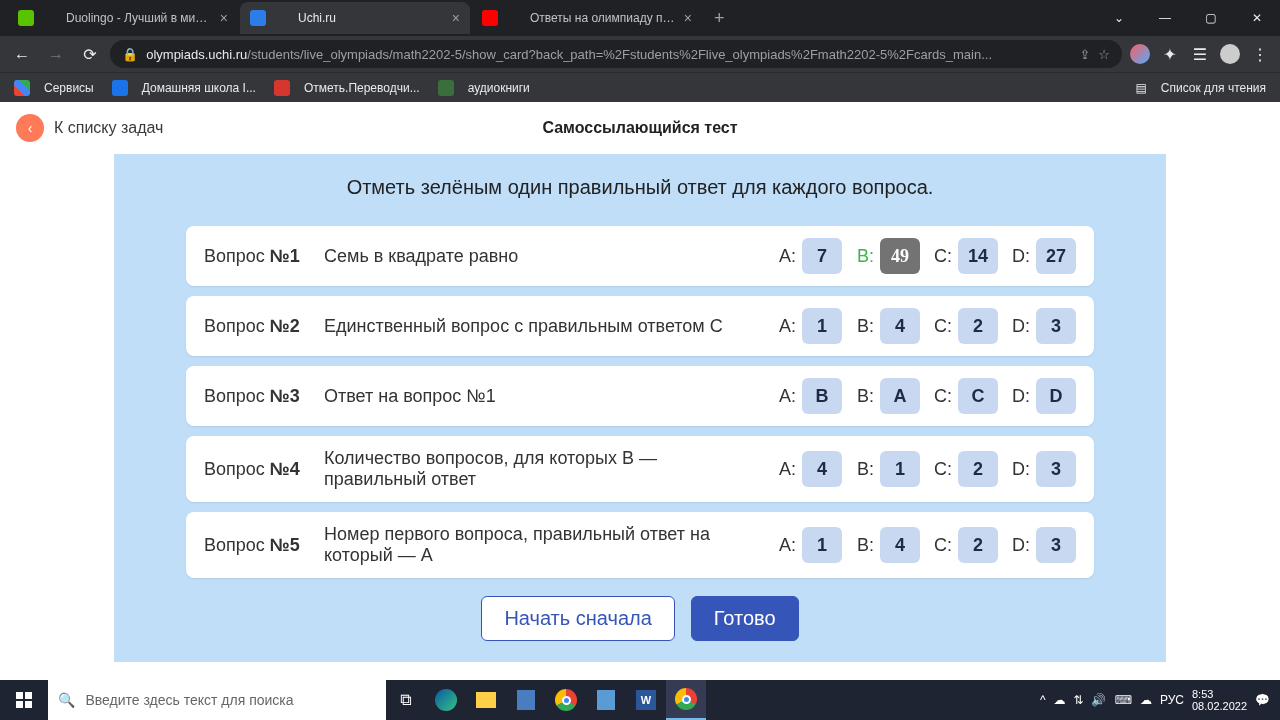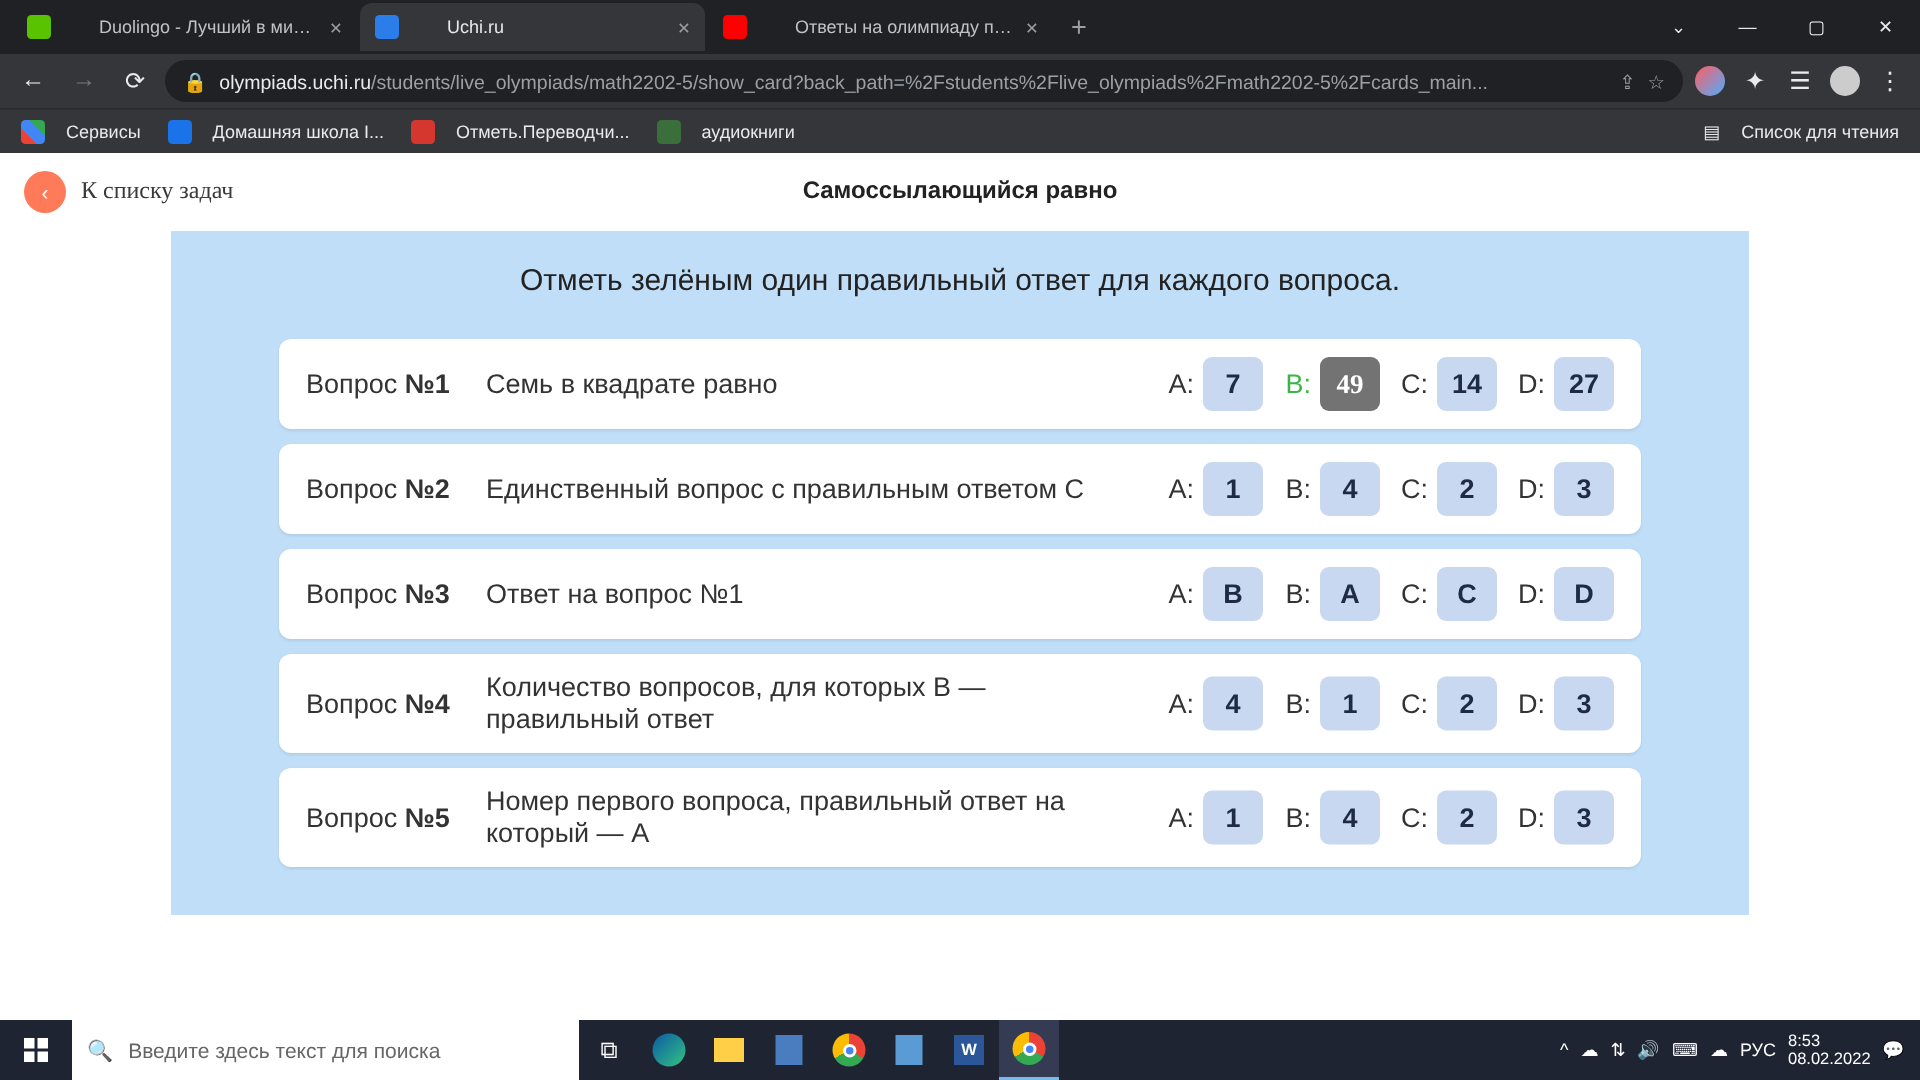--- a/index.html
+++ b/index.html
@@ -27,21 +27,21 @@
 .exticon { width:24px; height:24px; display:flex; align-items:center; justify-content:center; }
 
 .bmbar { background:#35363a; height:30px; display:flex; align-items:center; padding:0 8px; gap:6px; border-top:1px solid #2a2b2e; }
 .bm { display:flex; align-items:center; gap:14px; color:#e8eaed; font-size:12px; padding:0 6px; height:24px; border-radius:4px; }
 .bm-icon { width:16px; height:16px; border-radius:3px; flex-shrink:0; }
 
 
 .page { background:#fff; height:560px; overflow:auto; }
 .page-header { display:flex; align-items:center; padding:12px 16px; }
 .back-circle { width:28px; height:28px; border-radius:50%; background:#ff7a59; color:#fff; display:flex; align-items:center; justify-content:center; font-size:14px; margin-right:10px; }
-.back-text { color:#3a3a3a; font-size:16px;font-family:Liberation Serif, serif; }
+.back-text { color:#3a3a3a; font-size:16px; }
 .page-title { color:#222; font-size:16px; font-weight:600; position:absolute; left:50%; transform:translateX(-50%); }
 
 .quiz-panel { background:#c0def8; margin:0 114px 12px; padding:18px 0 22px; }
 .instructions { text-align:center; color:#222; font-size:20px; line-height:1.5; padding:0 20px 14px; }
 .qrow { background:#fff; border-radius:8px; margin:10px 72px; padding:12px 18px; display:flex; align-items:center; box-shadow:0 1px 2px rgba(0,0,0,.08); }
 .qlabel { width:120px; font-size:18px; color:#333; }
 .qlabel b { font-weight:700; }
 .qtext { flex:1; font-size:18px; color:#333; padding-right:10px; }
 .opts { display:flex; gap:10px; align-items:center; }
 .opt { display:flex; align-items:center; gap:6px; }
@@ -137,21 +137,21 @@
         <span>▤</span>
         <span>Список для чтения</span>
       </div>
   </div>
 </div>
 
 <div class="page">
   <div class="page-header" style="position:relative">
     <div class="back-circle">‹</div>
     <div class="back-text">К списку задач</div>
-    <div class="page-title">Самоссылающийся равно</div>
+    <div class="page-title">Самоссылающийся тест</div>
   </div>
 
   <div class="quiz-panel">
     <div class="instructions">
       <div>Отметь зелёным один правильный ответ для каждого вопроса.</div>
     </div>
     <div id="questions">
         <div class="qrow">
           <div class="qlabel">Вопрос <b>№1</b></div>
           <div class="qtext">Семь в квадрате равно</div>
@@ -256,20 +256,24 @@
               <span class="opt-letter">C:</span>
               <span class="opt-box">2</span>
             </div>
             <div class="opt">
               <span class="opt-letter">D:</span>
               <span class="opt-box">3</span>
             </div>
           </div>
         </div>
       </div>
+    <div class="actions">
+      <div class="btn secondary">Начать сначала</div>
+      <div class="btn primary">Готово</div>
+    </div>
   </div>
 </div>
 
 <div class="taskbar">
   <div class="start">
       <svg width="16" height="16" viewBox="0 0 16 16">
         <rect width="7" height="7" fill="#fff"></rect>
         <rect x="9" width="7" height="7" fill="#fff"></rect>
         <rect y="9" width="7" height="7" fill="#fff"></rect>
         <rect x="9" y="9" width="7" height="7" fill="#fff"></rect>

